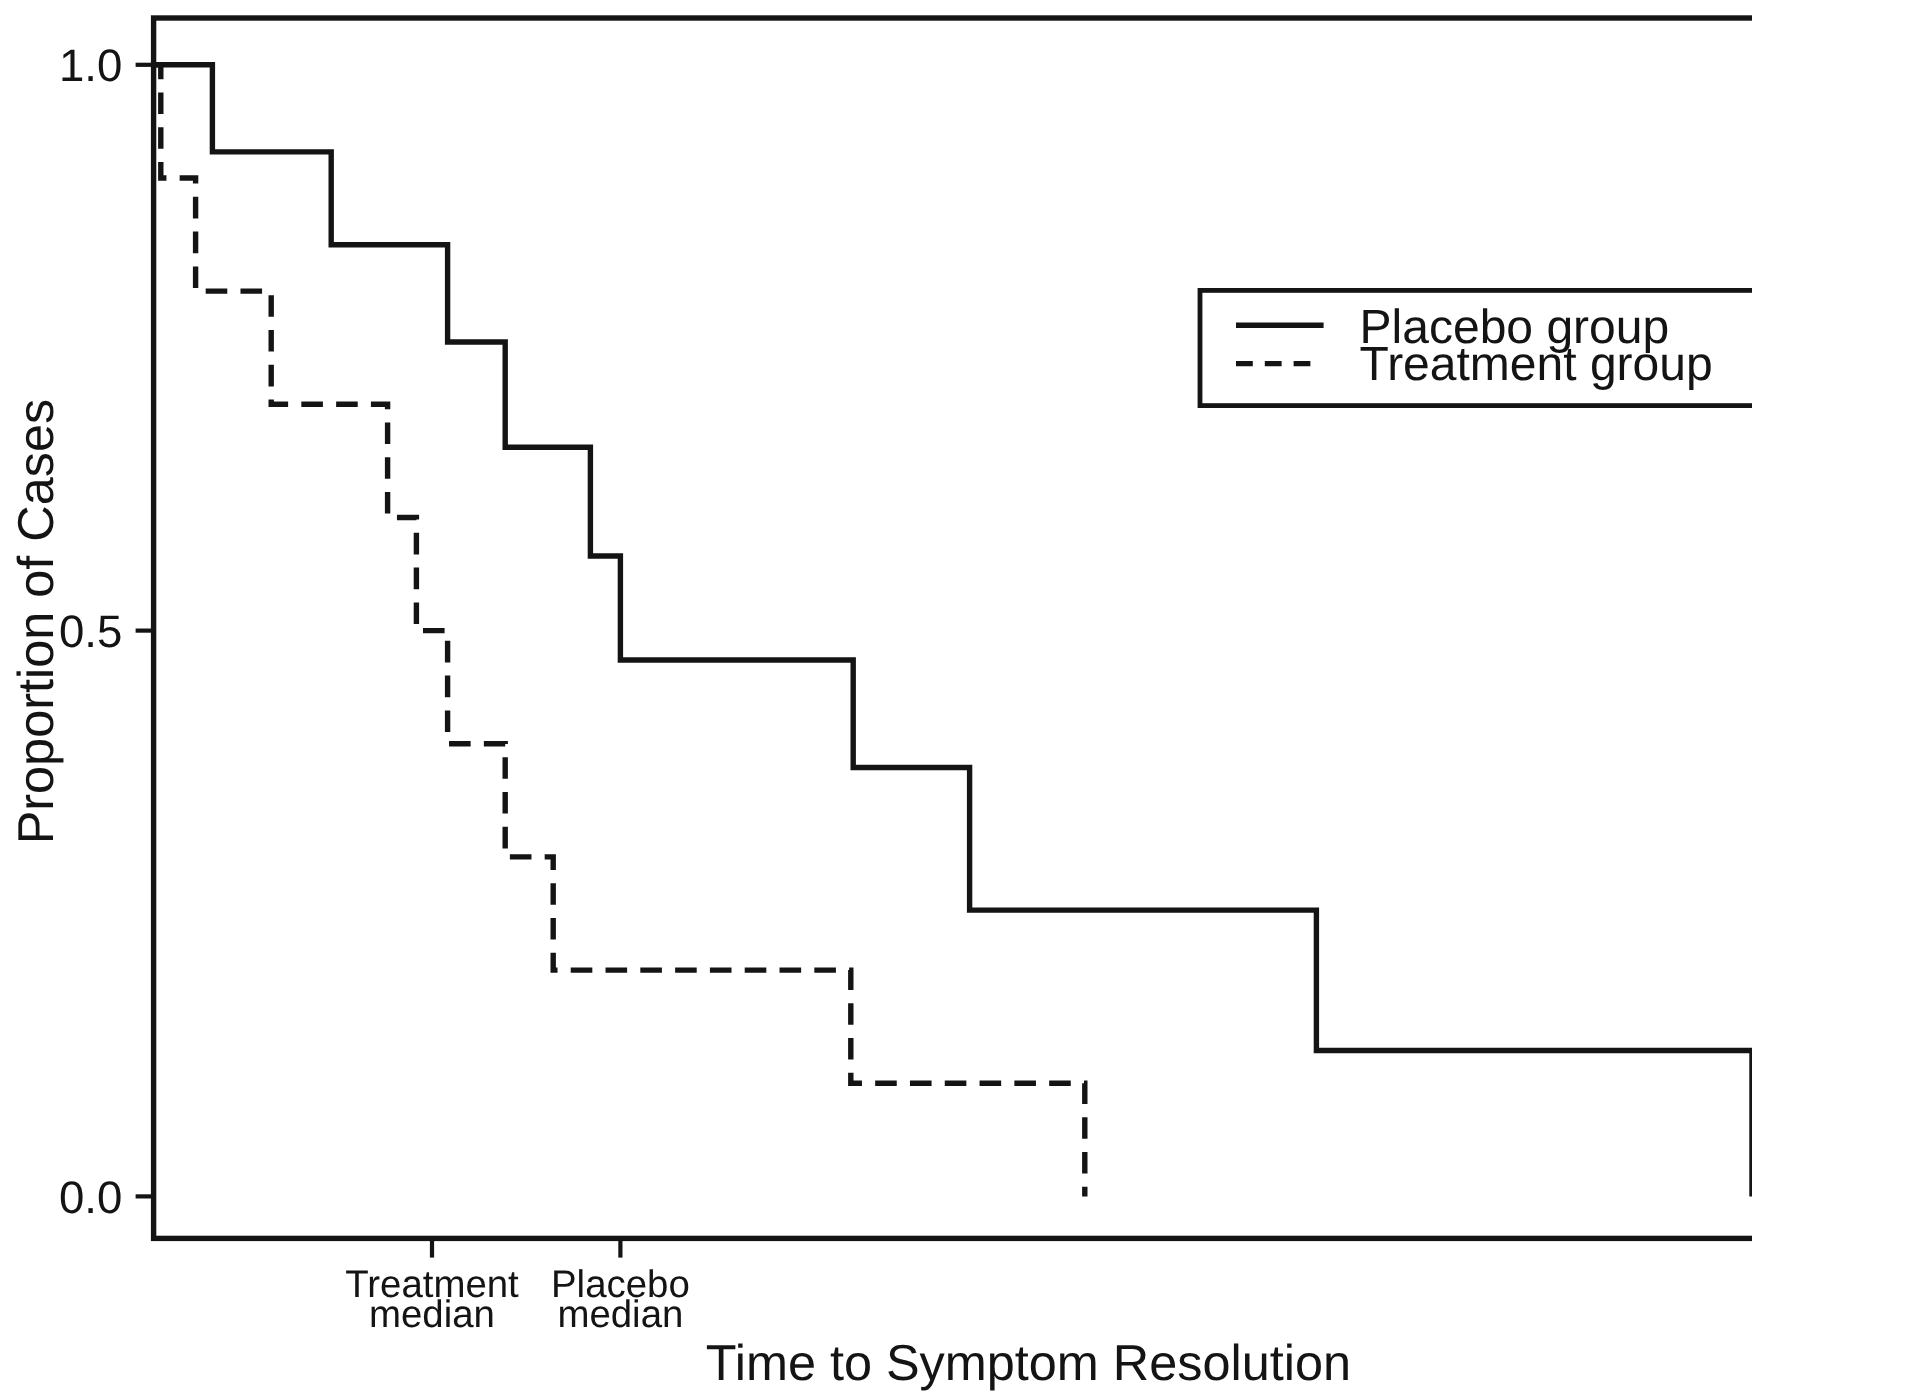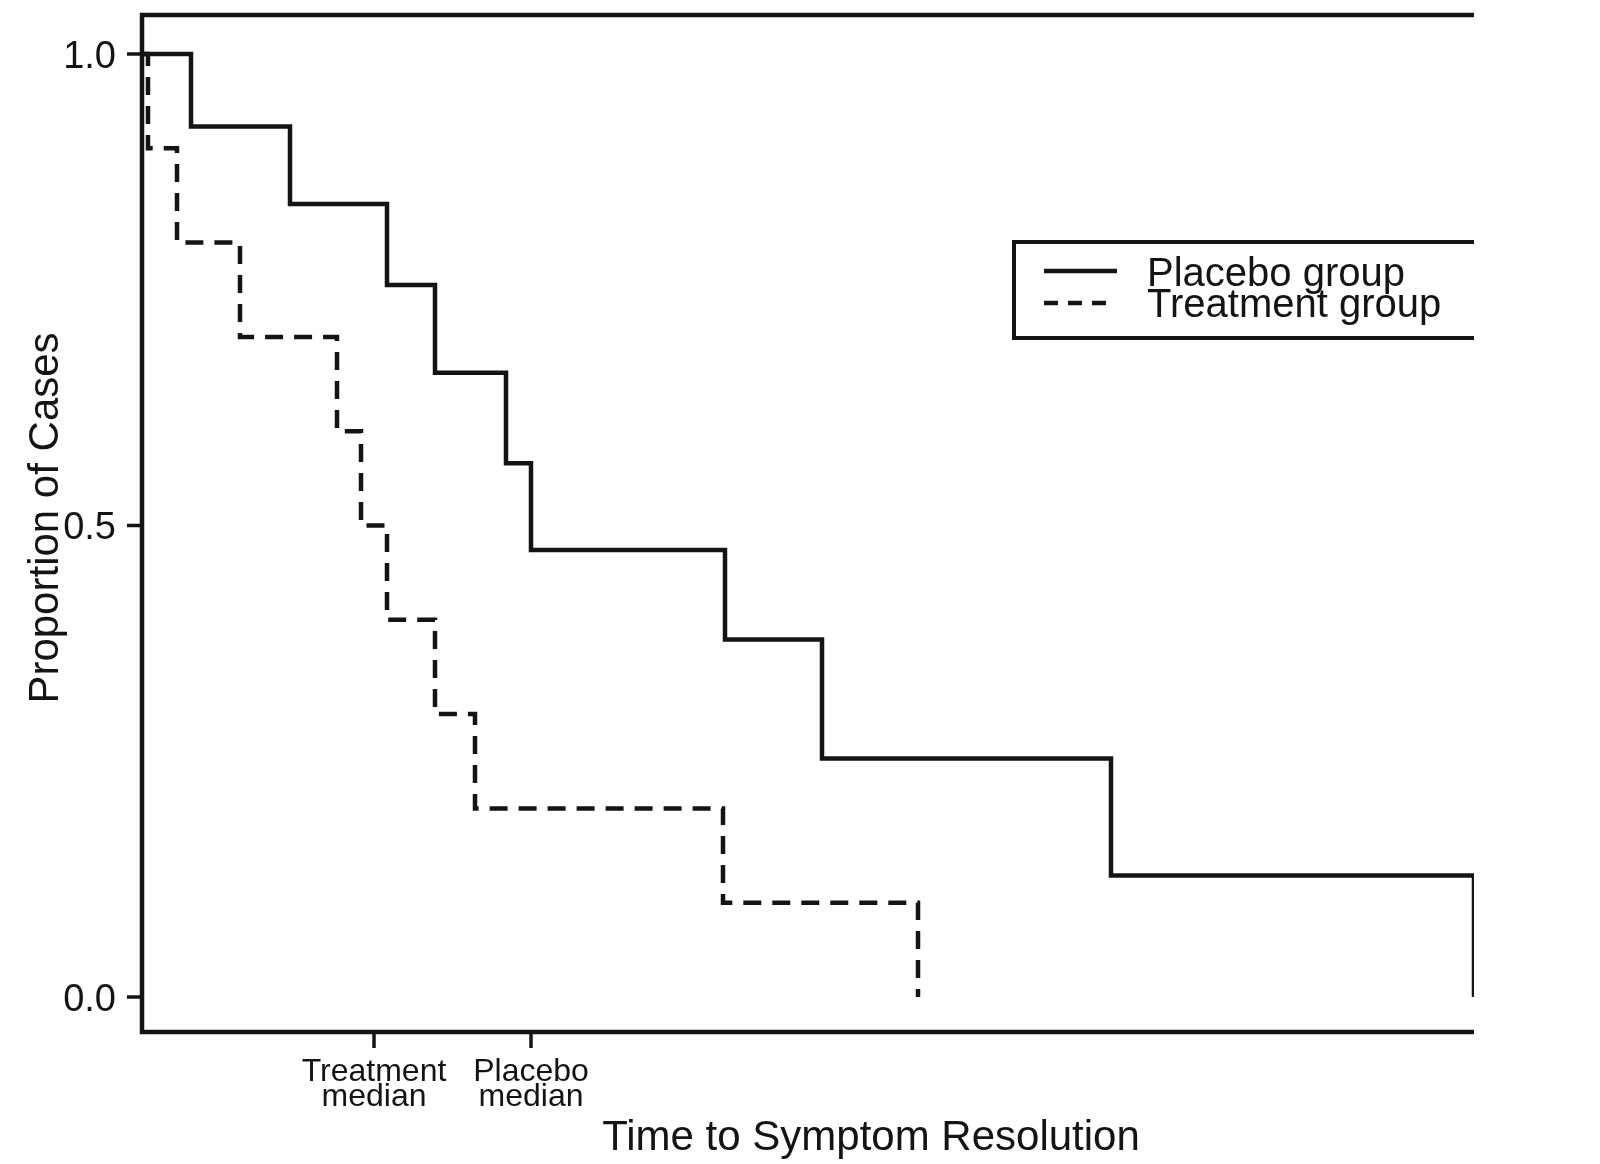--- a/index.html
+++ b/index.html
@@ -2,21 +2,20 @@
 <html><head>
 <meta charset="utf-8">
 <style>
   html, body { margin: 0; padding: 0; background: #ffffff; }
   .page {
     position: relative;
     width: 1460px;
     height: 1164px;
     background: #ffffff;
     overflow: hidden;
-    margin-left: 14px;
   }
   svg { display: block; }
   svg text {
     font-family: "Liberation Sans", sans-serif;
     fill: #141414;
   }
   .frame { fill: none; stroke: #141414; stroke-width: 4.5; }
   .curve { fill: none; stroke: #141414; stroke-width: 4.5; stroke-linecap: butt; }
   .dashed { stroke-dasharray: 18 11; }
   .legend-sample-dashed { stroke-dasharray: 14 10; }

